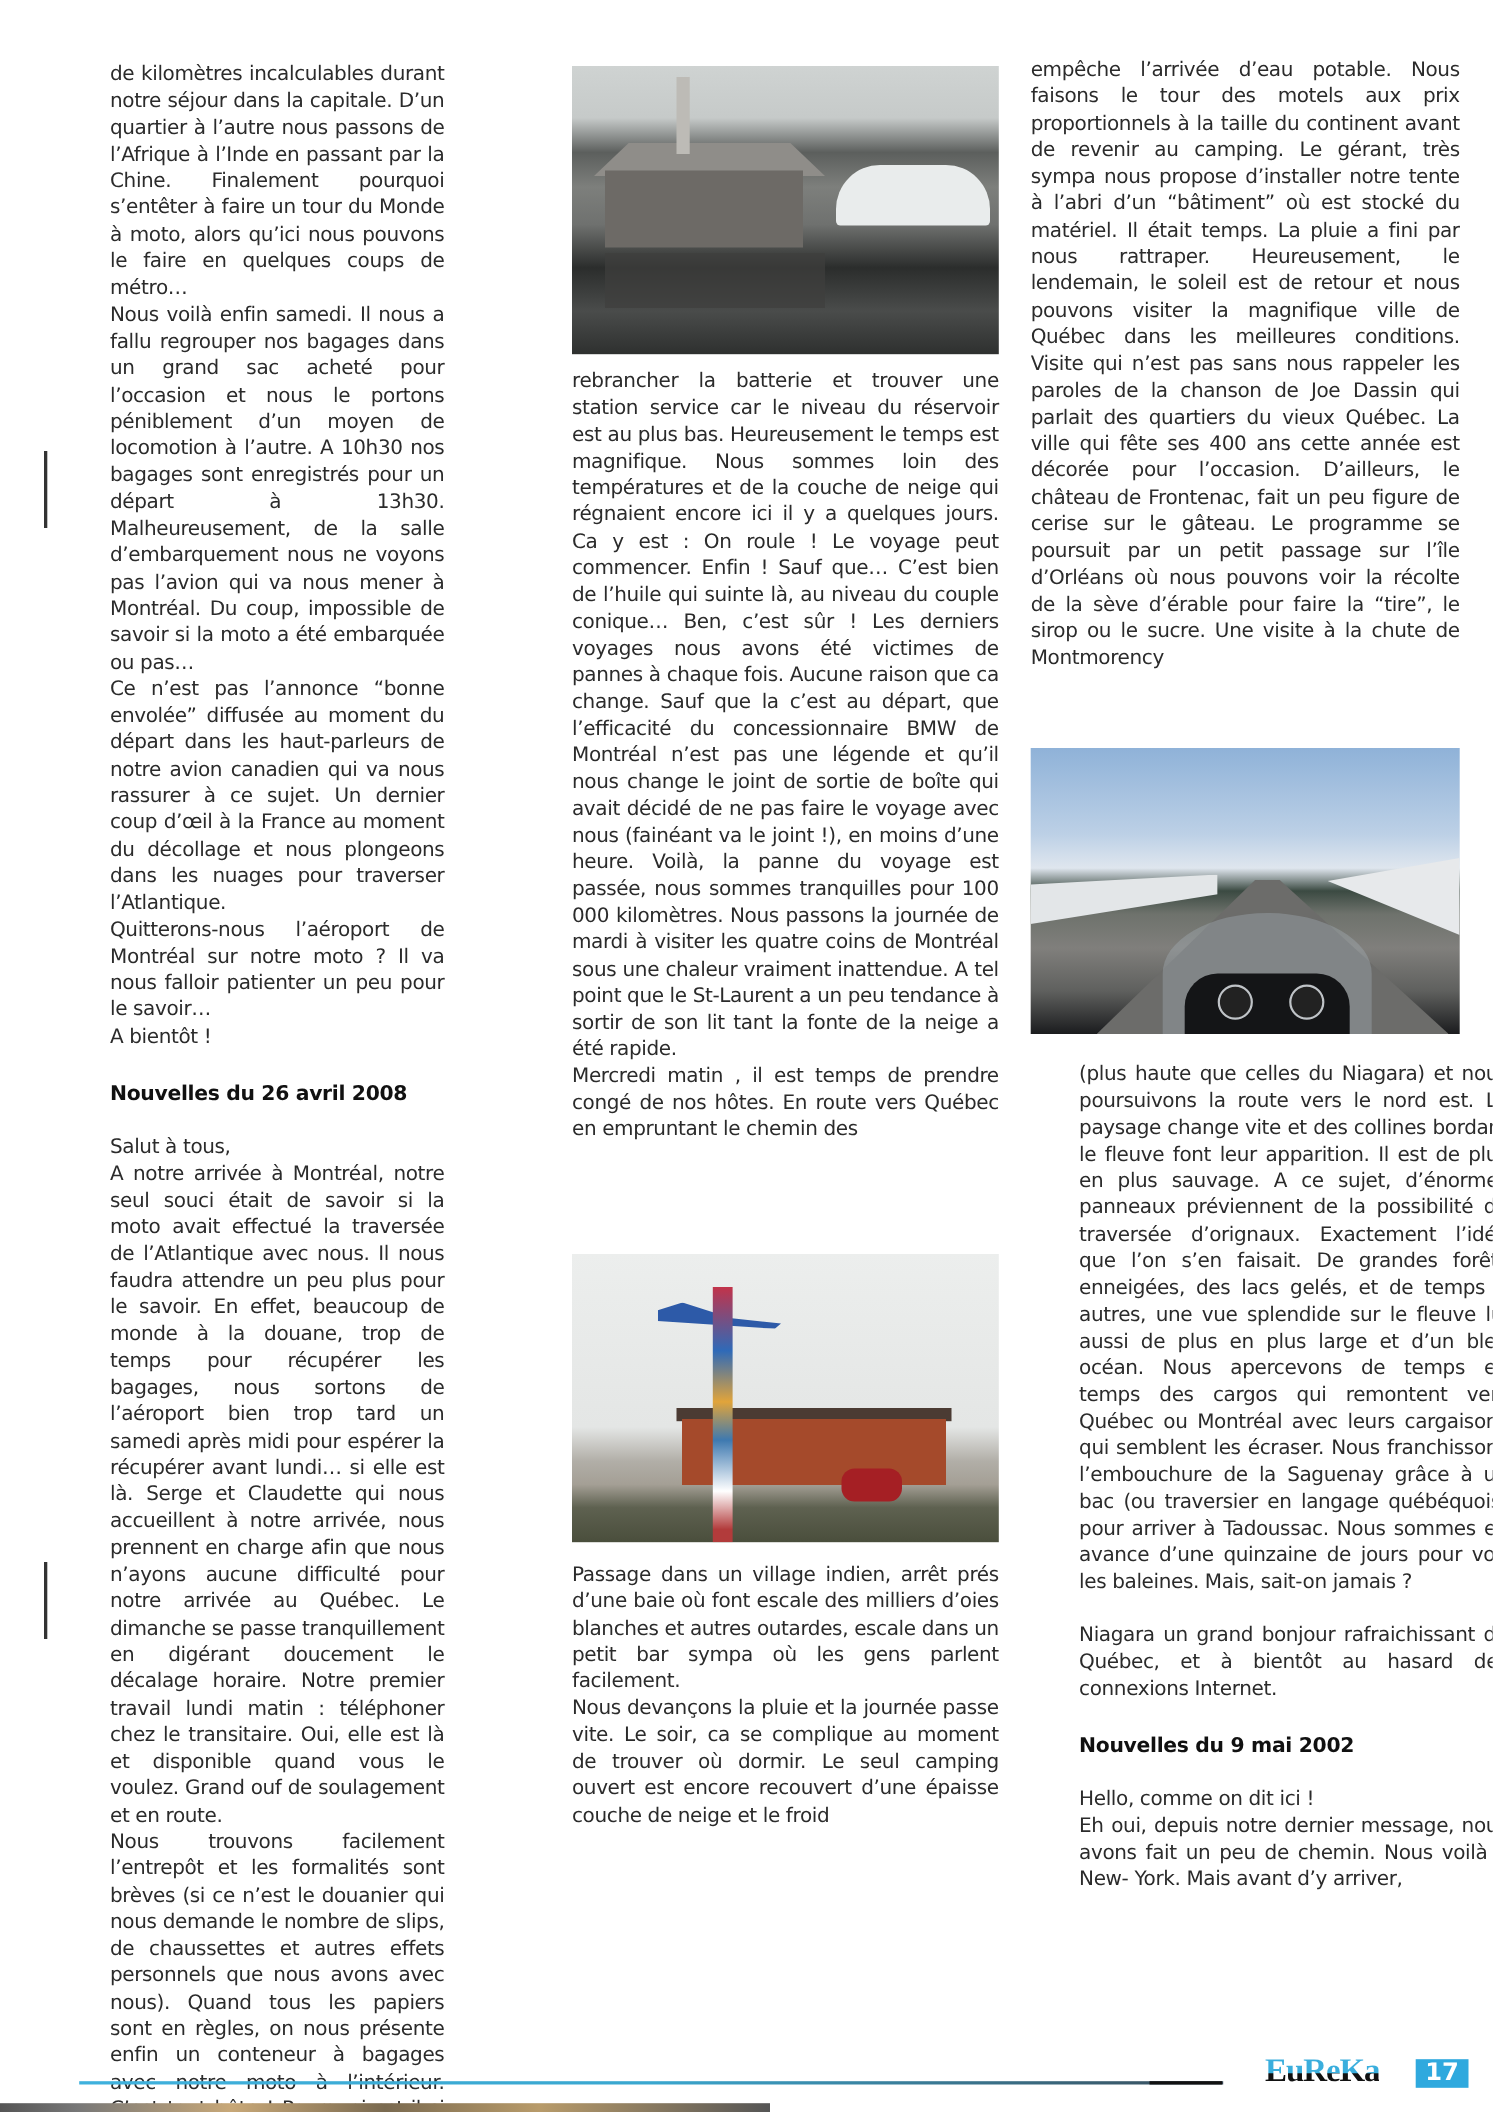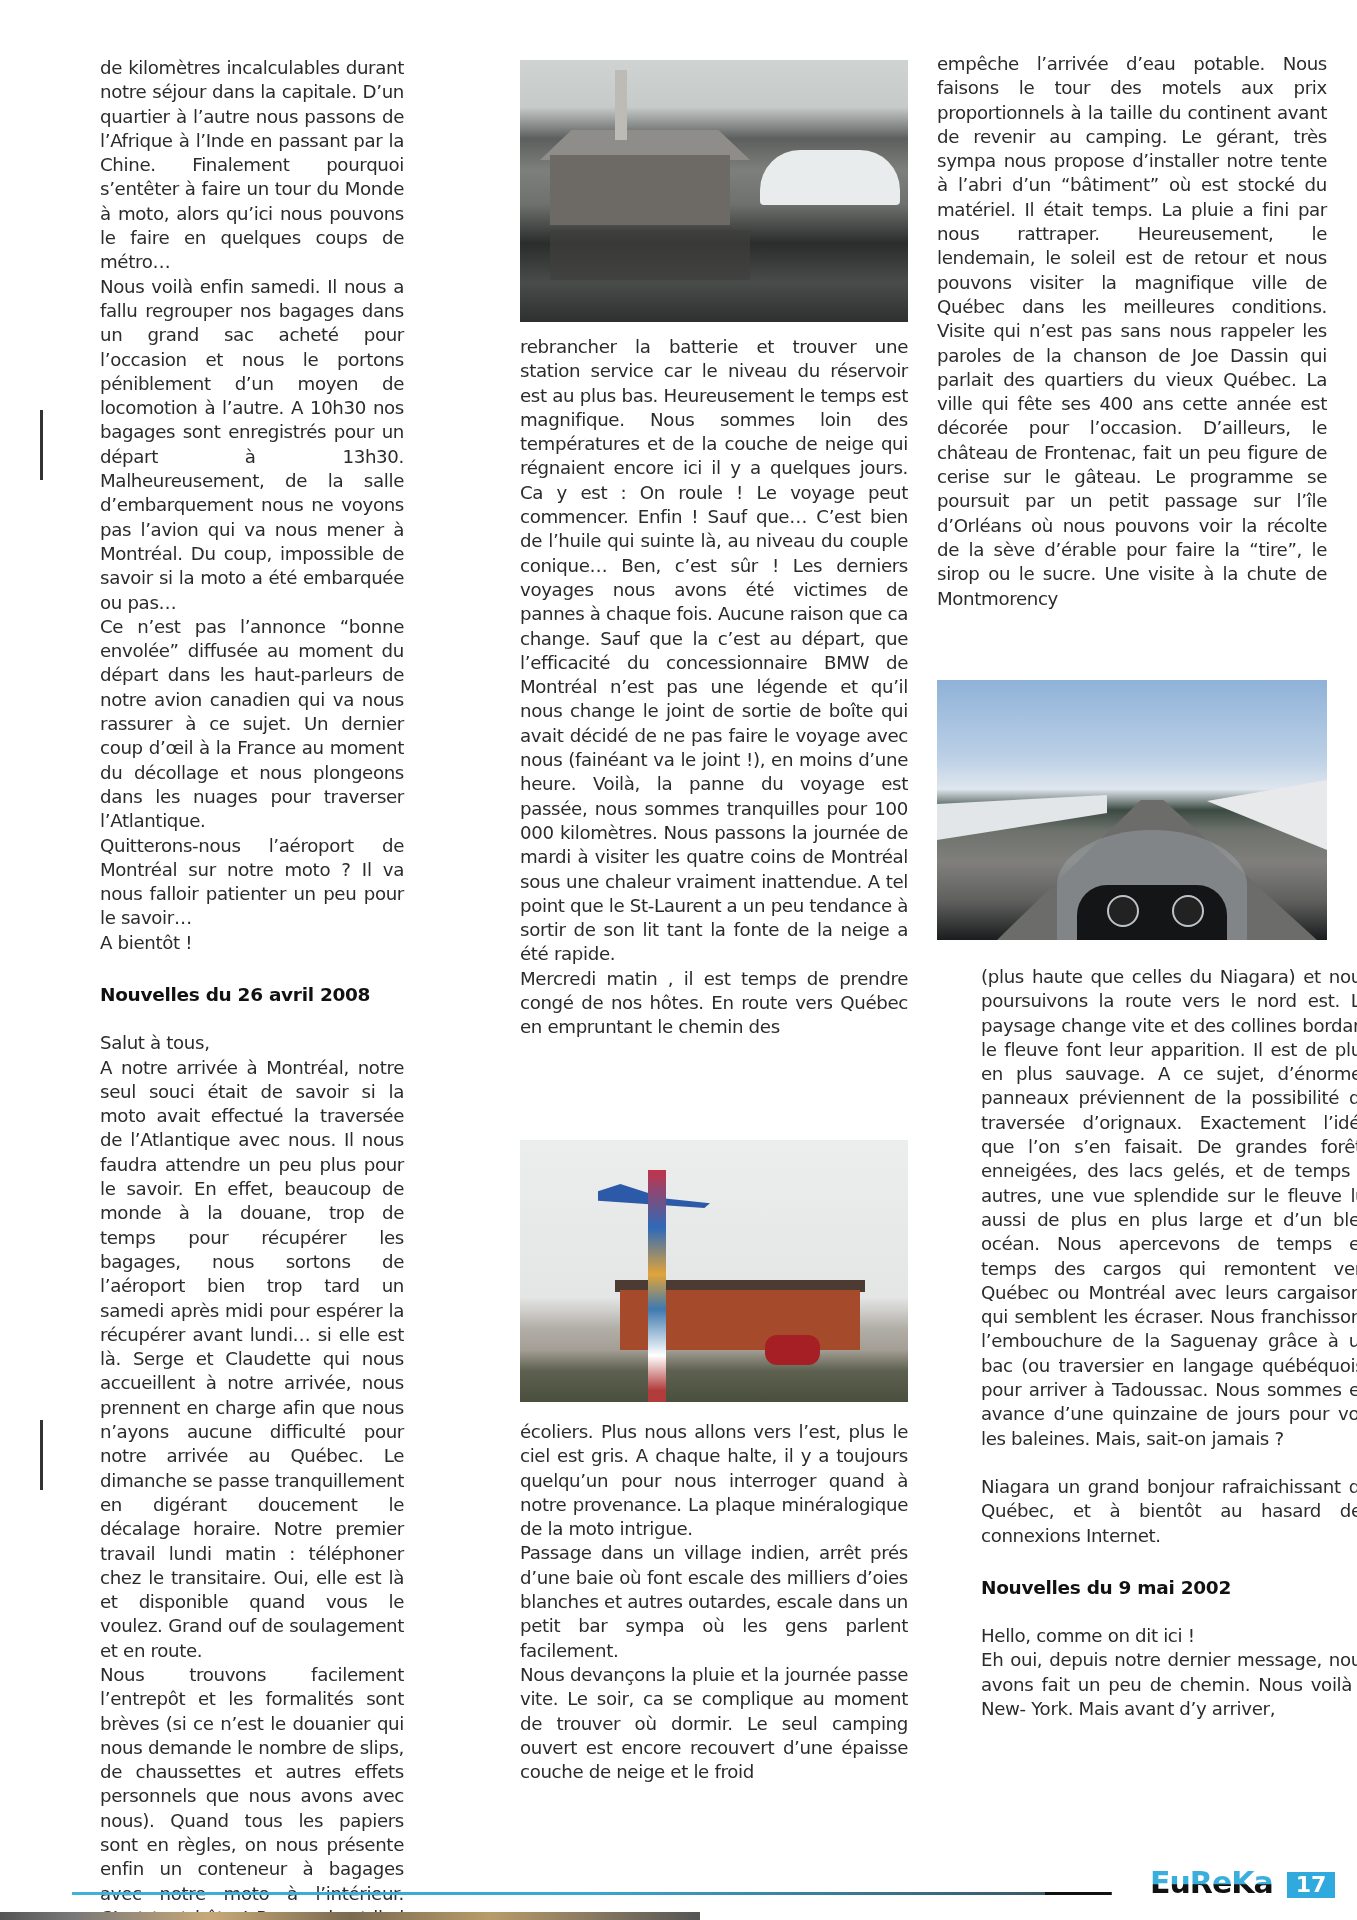--- a/index.html
+++ b/index.html
@@ -44,21 +44,21 @@
   .windshield { position:absolute; left:120px; top:150px; width:190px; height:110px; background:rgba(170,180,190,.35);
                 border-radius:50% 50% 0 0; }
   .dash { position:absolute; left:140px; top:205px; width:150px; height:55px; background:#141517; border-radius:30px 30px 0 0; }
   .gauge { position:absolute; top:215px; width:28px; height:28px; border-radius:50%; border:2px solid #bfc3c7; background:#222; }
   .footer-line { position:absolute; left:72px; top:1892px; width:1040px; height:3px;
                  background:linear-gradient(90deg,#3fb1dd 0%,#3aa7cf 50%,#3a4a57 100%); }
   .footer-line2 { position:absolute; left:1045px; top:1892px; width:66px; height:3px; background:#111; }
   .logo { position:absolute; left:1150px; top:1860px; height:40px; display:flex; align-items:flex-end;
           font-family:"DejaVu Sans", sans-serif; font-weight:bold; font-size:30px; letter-spacing:-1px; }
   .logo span { background:linear-gradient(180deg,#3aaedd 0%,#3aaedd 55%,#111 56%,#111 100%);
-               -webkit-background-clip:text; background-clip:text; color:transparent; }
+               -webkit-background-clip:text; background-clip:text; color:transparent;font-family:Liberation Serif, serif; }
   .pagenum { position:absolute; left:1287px; top:1872px; width:48px; height:26px; background:#2fa9de;
              color:#fff; font-weight:bold; font-size:22px; line-height:26px; text-align:center;
              font-family:"DejaVu Sans", sans-serif; }
   .bottom-bleed { position:absolute; left:0; top:1912px; width:700px; height:8px;
                   background:linear-gradient(90deg,#555 0%,#777 10%,#c8a878 30%,#7a6a50 50%,#b89b6a 70%,#555 100%); }
   .margin-mark { position:absolute; width:3px; background:#333; }
 </style>
 </head>
 <body>
 
@@ -90,21 +90,20 @@
 
 <div class="photo photo2">
   <div class="bld-roof"></div>
   <div class="building"></div>
   <div class="moto"></div>
   <div class="wing"></div>
   <div class="totem"></div>
 </div>
 
 <div class="col col2b">
-  <p>écoliers. Plus nous allons vers l’est, plus le ciel est gris. A chaque halte, il y a toujours quelqu’un pour nous interroger quand à notre provenance. La plaque minéralogique de la moto intrigue.</p>
   <p>Passage dans un village indien, arrêt prés d’une baie où font escale des milliers d’oies blanches et autres outardes, escale dans un petit bar sympa où les gens parlent facilement.</p>
   <p>Nous devançons la pluie et la journée passe vite. Le soir, ca se complique au moment de trouver où dormir. Le seul camping ouvert est encore recouvert d’une épaisse couche de neige et le froid</p>
 </div>
 
 <div class="col col3">
   <p>empêche l’arrivée d’eau potable. Nous faisons le tour des motels aux prix proportionnels à la taille du continent avant de revenir au camping. Le gérant, très sympa nous propose d’installer notre tente à l’abri d’un “bâtiment” où est stocké du matériel. Il était temps. La pluie a fini par nous rattraper. Heureusement, le lendemain, le soleil est de retour et nous pouvons visiter la magnifique ville de Québec dans les meilleures conditions. Visite qui n’est pas sans nous rappeler les paroles de la chanson de Joe Dassin qui parlait des quartiers du vieux Québec. La ville qui fête ses 400 ans cette année est décorée pour l’occasion. D’ailleurs, le château de Frontenac, fait un peu figure de cerise sur le gâteau. Le programme se poursuit par un petit passage sur l’île d’Orléans où nous pouvons voir la récolte de la sève d’érable pour faire la “tire”, le sirop ou le sucre. Une visite à la chute de Montmorency</p>
 </div>
 
 <div class="photo photo3">
   <div class="snow-l"></div>

